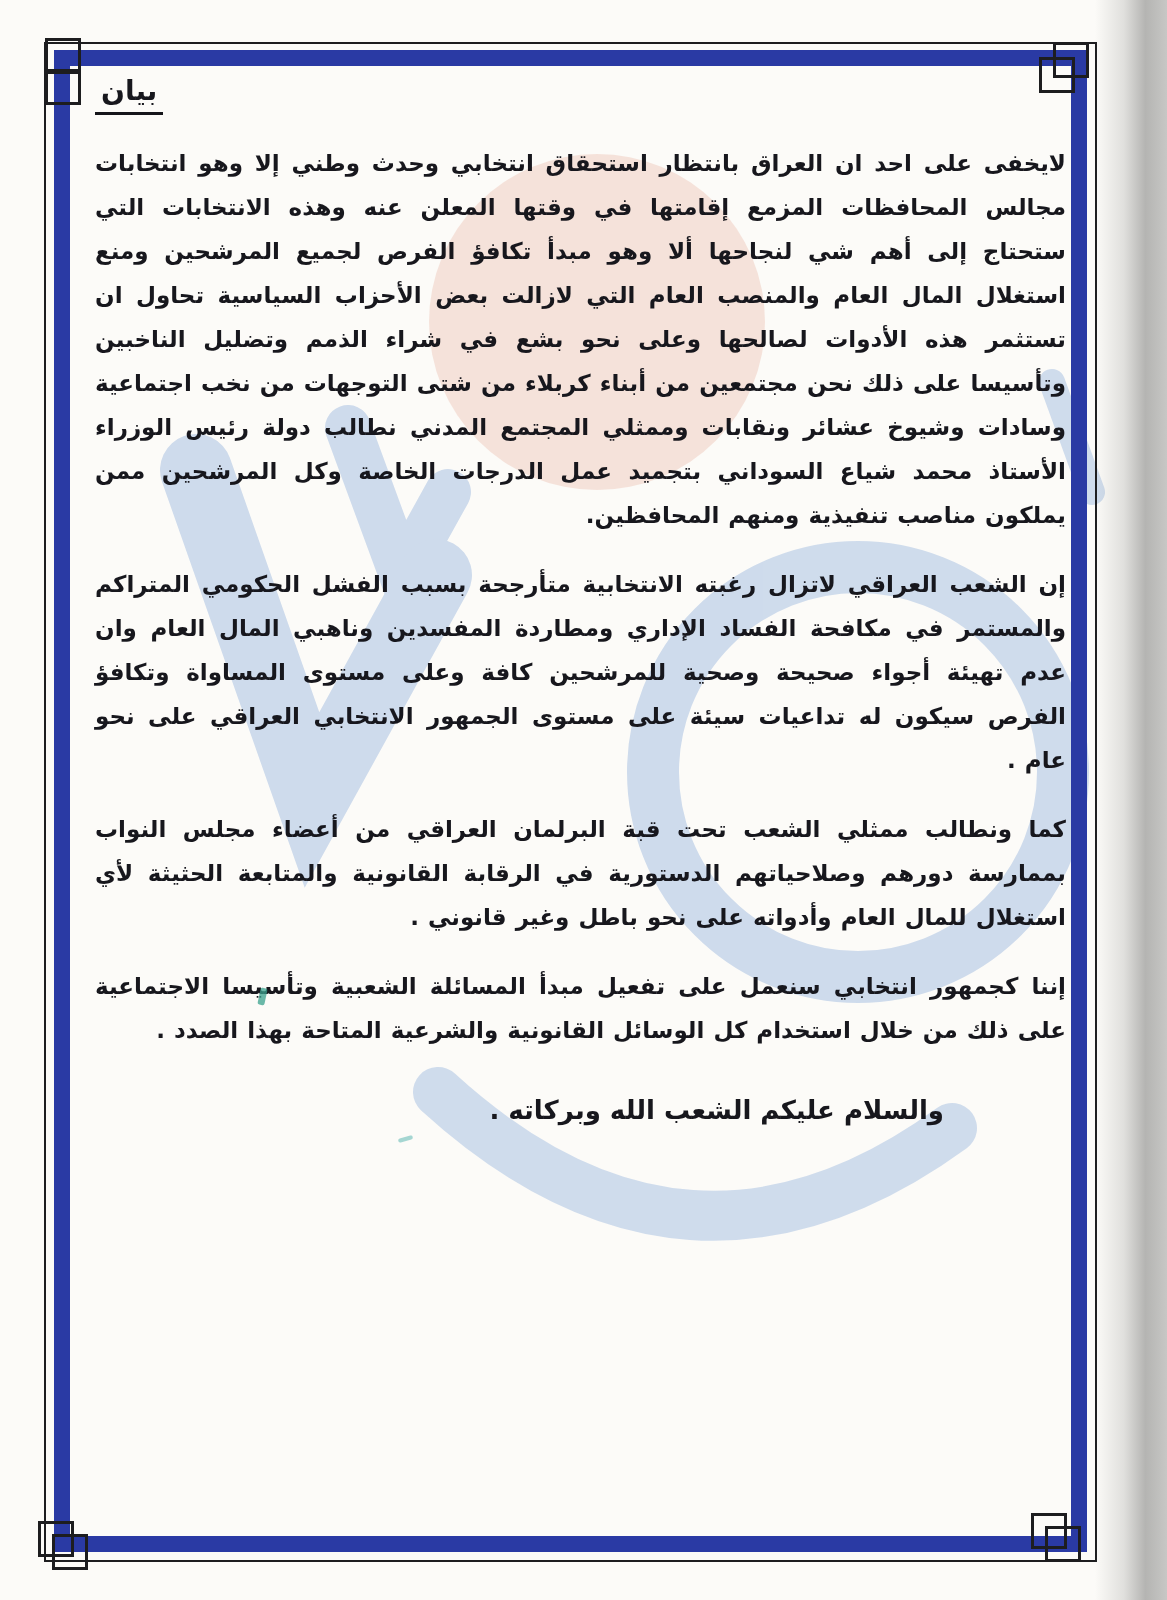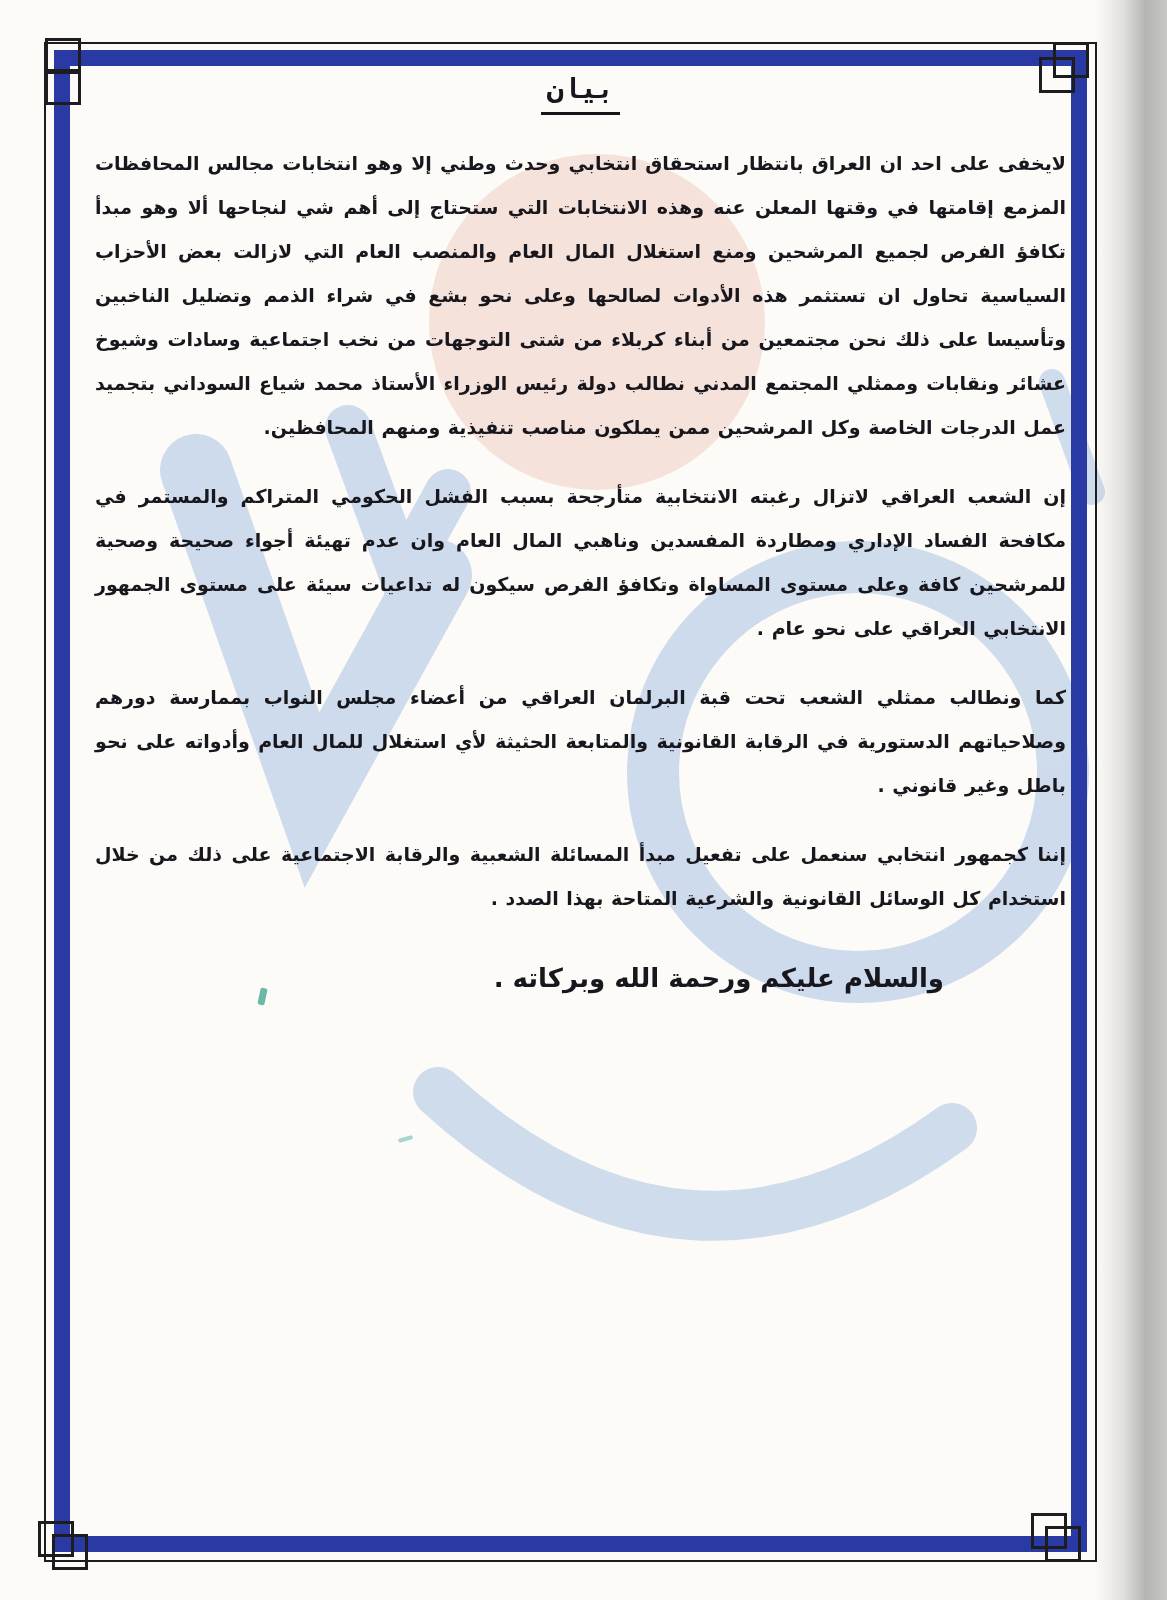--- a/index.html
+++ b/index.html
@@ -41,27 +41,27 @@
   .sq-tr-1{left:1053px;top:42px;} .sq-tr-2{left:1039px;top:57px;}
   .sq-bl-1{left:38px;top:1521px;} .sq-bl-2{left:52px;top:1534px;}
   .sq-br-1{left:1045px;top:1526px;} .sq-br-2{left:1031px;top:1513px;}
   
   .content{
     position:absolute;left:95px;right:101px;top:74px;
     direction:rtl;
     color:#17171d;
     font-weight:bold;
   }
-  .title-row{text-align:center;margin:0 0 26px 0;font-family:Liberation Mono, monospace;}
+  .title-row{text-align:left;margin:0 0 26px 0;}
   .title{
     display:inline-block;font-size:28px;line-height:34px;
     border-bottom:3px solid #15151a;padding:0 6px 4px 6px;
   }
   .para{
-    font-size:19px;line-height:44px;
+    font-size:23px;line-height:44px;
     text-align:justify;
     margin:0 0 25px 0;
     word-spacing:1px;
   }
   .closing{
     font-size:26px;line-height:44px;
     text-align:right;
     margin:36px 122px 0 0;
   }
   
@@ -102,21 +102,21 @@
   <span class="corner-sq sq-br-1"></span>
   <span class="corner-sq sq-br-2"></span>
 
   <div class="content">
     <div class="title-row">
       <span class="title">بيان</span>
     </div>
     <p class="para">لايخفى على احد ان العراق بانتظار استحقاق انتخابي وحدث وطني إلا وهو انتخابات مجالس المحافظات المزمع إقامتها في وقتها المعلن عنه وهذه الانتخابات التي ستحتاج إلى أهم شي لنجاحها ألا وهو مبدأ تكافؤ الفرص لجميع المرشحين ومنع استغلال المال العام والمنصب العام التي لازالت بعض الأحزاب السياسية تحاول ان تستثمر هذه الأدوات لصالحها وعلى نحو بشع في شراء الذمم وتضليل الناخبين وتأسيسا على ذلك نحن مجتمعين من أبناء كربلاء من شتى التوجهات من نخب اجتماعية وسادات وشيوخ عشائر ونقابات وممثلي المجتمع المدني نطالب دولة رئيس الوزراء الأستاذ محمد شياع السوداني بتجميد عمل الدرجات الخاصة وكل المرشحين ممن يملكون مناصب تنفيذية ومنهم المحافظين.</p>
     <p class="para">إن الشعب العراقي لاتزال رغبته الانتخابية متأرجحة بسبب الفشل الحكومي المتراكم والمستمر في مكافحة الفساد الإداري ومطاردة المفسدين وناهبي المال العام وان عدم تهيئة أجواء صحيحة وصحية للمرشحين كافة وعلى مستوى المساواة وتكافؤ الفرص سيكون له تداعيات سيئة على مستوى الجمهور الانتخابي العراقي على نحو عام .</p>
     <p class="para">كما ونطالب ممثلي الشعب تحت قبة البرلمان العراقي من أعضاء مجلس النواب بممارسة دورهم وصلاحياتهم الدستورية في الرقابة القانونية والمتابعة الحثيثة لأي استغلال للمال العام وأدواته على نحو باطل وغير قانوني .</p>
-    <p class="para">إننا كجمهور انتخابي سنعمل على تفعيل مبدأ المسائلة الشعبية والرقابة الاجتماعية على ذلك من خلال استخدام كل الوسائل القانونية والشرعية المتاحة بهذا الصدد .</p>
-    <p class="closing">والسلام عليكم ورحمة الله وبركاته .</p>
+    <p class="para">إننا كجمهور انتخابي سنعمل على تفعيل مبدأ المسائلة الشعبية وتأسيسا الاجتماعية على ذلك من خلال استخدام كل الوسائل القانونية والشرعية المتاحة بهذا الصدد .</p>
+    <p class="closing">والسلام عليكم الشعب الله وبركاته .</p>
   </div>
 
   <span class="artifact-green"></span>
   <span class="artifact-teal"></span>
 
   <div class="scan-edge"></div>
 </div>
 
 </body></html>

